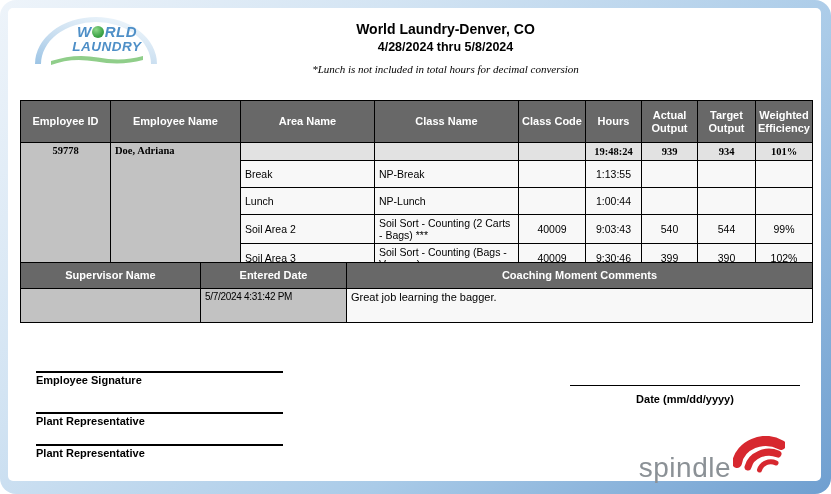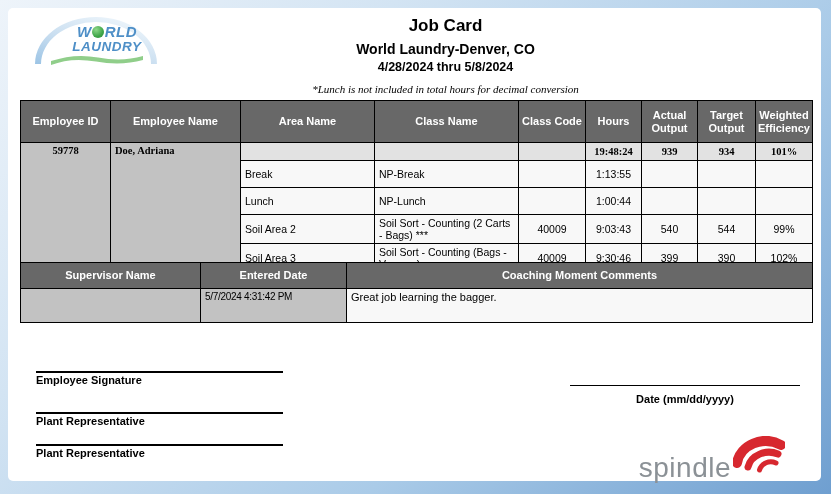--- a/index.html
+++ b/index.html
@@ -7,21 +7,21 @@
   body {
     width:831px; height:494px;
     background:#fff;
     font-family:"Liberation Sans", sans-serif;
     color:#000;
     position:relative;
     overflow:hidden;
   }
   .frame {
     position:absolute; inset:0;
-    border-radius:0;
+    border-radius:16px;
     background:linear-gradient(135deg,#eef4fa 0%,#d3e4f3 30%,#aacbe8 65%,#6f9fd0 100%);
   }
   .page {
     position:absolute; left:8px; top:8px; right:10px; bottom:13px;
     background:#fff; border-radius:5px;
   }
   .content { position:absolute; inset:0; }
 
   
   .logo { position:absolute; left:33px; top:12px; width:126px; height:54px; }
@@ -101,21 +101,20 @@
       <div class="logo-text">
         <div class="l1"><span>W</span><span class="globe"></span><span>RLD</span></div>
         <div class="l2">LAUNDRY</div>
       </div>
       <svg class="swoosh" width="92" height="14" viewBox="0 0 92 14">
         <path d="M0 9 Q 24 1 47 5.5 Q 71 10 92 4 L 92 8 Q 70 14 45 9.5 Q 20 5 0 13 Z" fill="#7cc576" opacity="0.85"></path>
       </svg>
     </div>
 
     <div class="header-text">
-      <div class="title">Job Card</div>
       <div class="subtitle">World Laundry-Denver, CO</div>
       <div class="daterange">4/28/2024 thru 5/8/2024</div>
       <div class="lunchnote">*Lunch is not included in total hours for decimal conversion</div>
     </div>
 
     <table class="job-table">
       <colgroup>
         <col style="width:90px">
           <col style="width:130px">
           <col style="width:134px">

